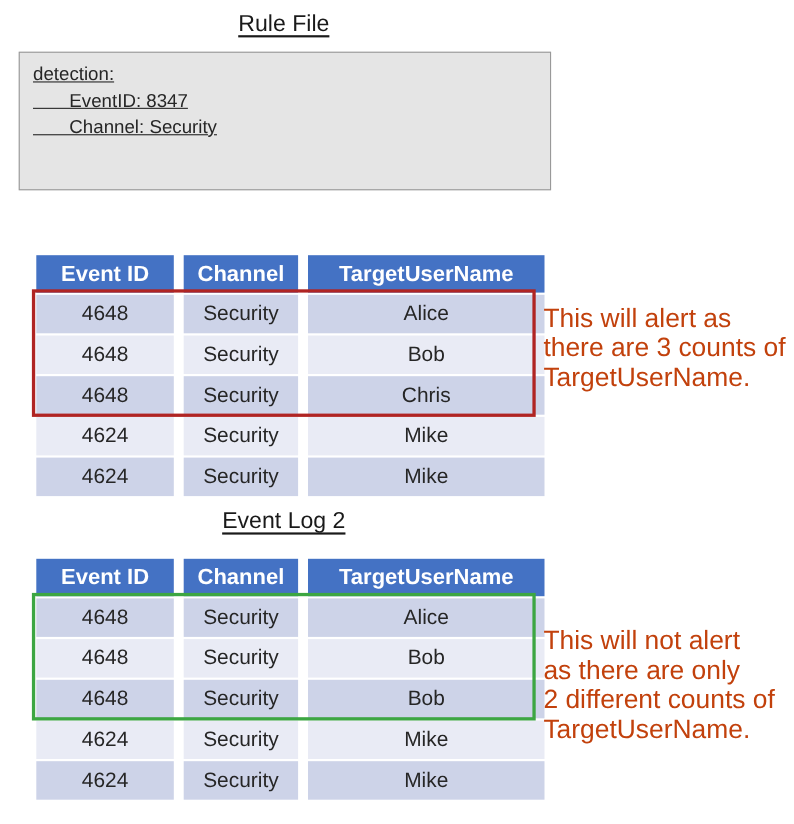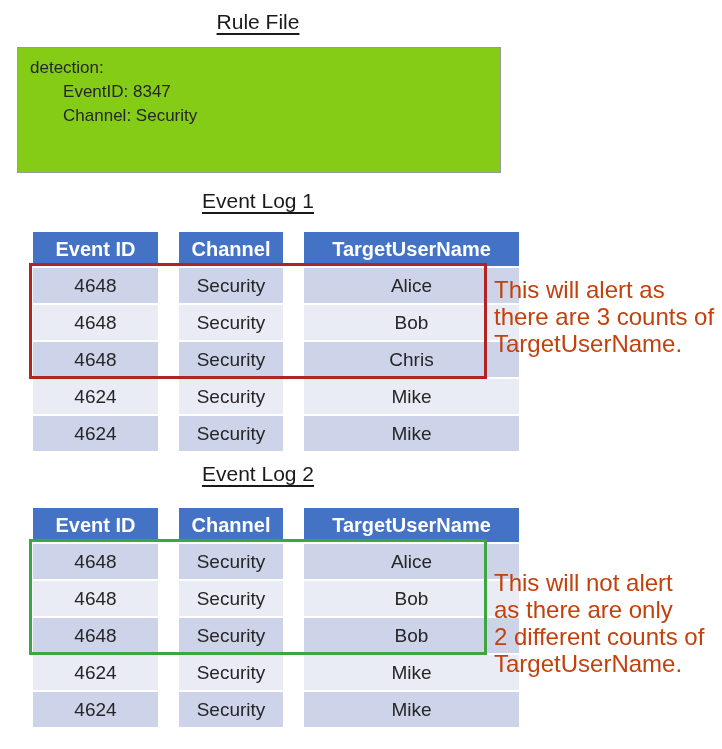--- a/index.html
+++ b/index.html
@@ -27,35 +27,36 @@
   .log2-title  { top: 462px; }
 
   .rule-box {
     position: absolute;
     left: 17px;
     top: 47px;
     width: 484px;
     height: 126px;
     box-sizing: border-box;
     border: 1px solid #999999;
-    background: #84cc16;
+    background: #e5e5e5;
     padding: 8px 0 0 12px;
     font-size: 17px;
     line-height: 24px;
+    text-decoration: underline;
   }
   .rule-line { white-space: pre; }
 
   .log-table {
     position: absolute;
     left: 33px;
     width: 450px;
     display: grid;
     grid-template-columns: 125px 104px 215px;
     grid-template-rows: 34px repeat(5, 35px);
-    gap: 2px 21px;
+    gap: 2px 9px;
     background: #ffffff;
   }
   .table1 { top: 232px; }
   .table2 { top: 508px; }
 
   .th {
     background: #4472C4;
     color: #ffffff;
     font-weight: bold;
     font-size: 20px;
@@ -103,21 +104,20 @@
 <div class="canvas">
 
   <div class="section-title rule-title">Rule File</div>
 
   <div class="rule-box">
     <div class="rule-line">detection:</div>
     <div class="rule-line">       EventID: 8347</div>
     <div class="rule-line">       Channel: Security</div>
   </div>
 
-  <div class="section-title log1-title">Event Log 1</div>
 
   <div class="log-table table1">
     <div class="th">Event ID</div>
     <div class="th">Channel</div>
     <div class="th">TargetUserName</div>
 
     <div class="td row-dark">4648</div>
     <div class="td row-dark">Security</div>
     <div class="td row-dark">Alice</div>
 

